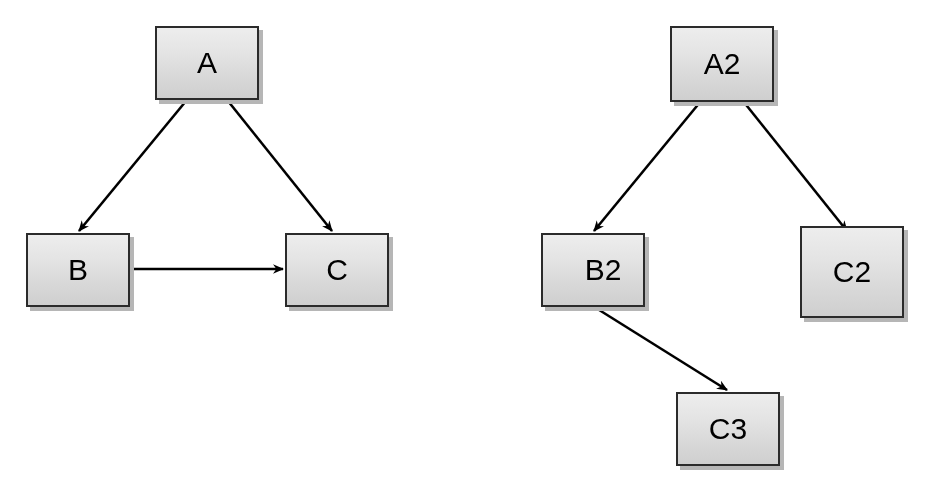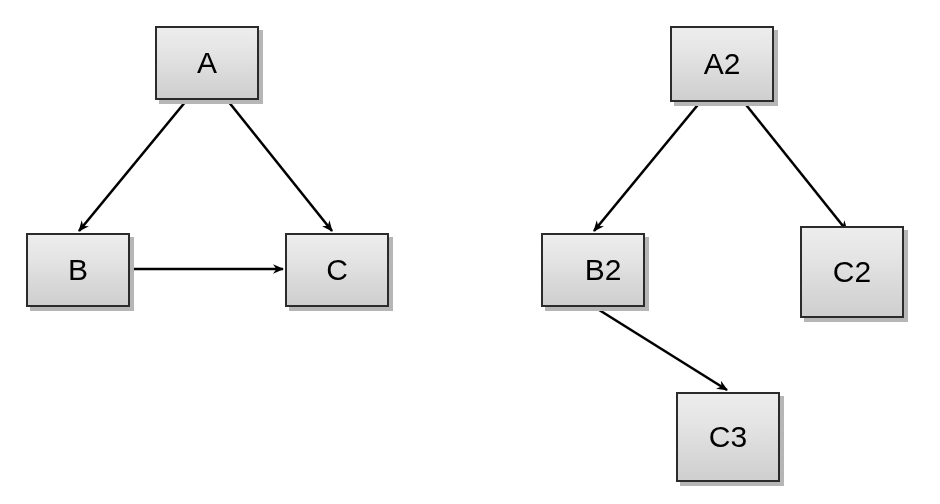--- a/index.html
+++ b/index.html
@@ -80,18 +80,18 @@
       </div>
       <div class="node" style="left: 670px; top: 26px; width: 104px; height: 76px; border-color: rgb(43, 43, 43); box-shadow: rgb(182, 182, 182) 4px 4px 0px 0px;">
         <span class="node-label" style="color: rgb(0, 0, 0);">A2</span>
       </div>
       <div class="node" style="left: 541px; top: 233px; width: 104px; height: 74px; border-color: rgb(43, 43, 43); box-shadow: rgb(182, 182, 182) 4px 4px 0px 0px;">
         <span class="node-label" style="color: rgb(0, 0, 0); margin-left: 20px;">B2</span>
       </div>
       <div class="node" style="left: 800px; top: 226px; width: 104px; height: 92px; border-color: rgb(43, 43, 43); box-shadow: rgb(182, 182, 182) 4px 4px 0px 0px;">
         <span class="node-label" style="color: rgb(0, 0, 0);">C2</span>
       </div>
-      <div class="node" style="left: 676px; top: 392px; width: 104px; height: 90px; border-color: rgb(43, 43, 43); box-shadow: rgb(182, 182, 182) 4px 4px 0px 0px;">
+      <div class="node" style="left: 676px; top: 392px; width: 104px; height: 74px; border-color: rgb(43, 43, 43); box-shadow: rgb(182, 182, 182) 4px 4px 0px 0px;">
         <span class="node-label" style="color: rgb(0, 0, 0);">C3</span>
       </div>
     </div>
 
 </div>
 
 </body></html>

